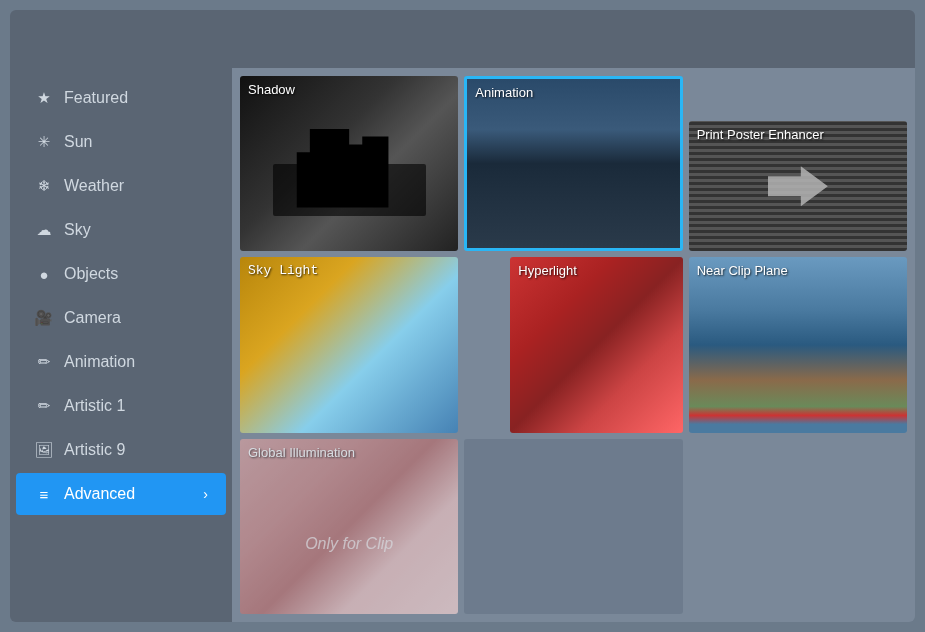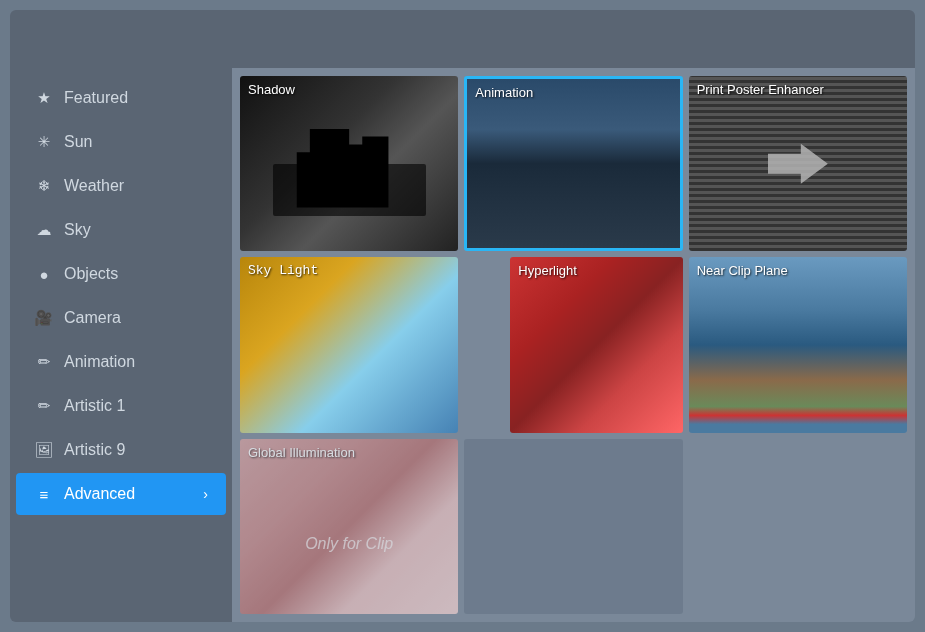--- a/index.html
+++ b/index.html
@@ -142,20 +142,21 @@
       border-radius: 2px;
     }
     .tile-side-by-side {
       background: linear-gradient(135deg, #3a7a3a 0%, #5a9a5a 30%, #8ab08a 50%, #6a8a6a 100%);
     }
     .tile-reflection {
       background: linear-gradient(180deg, #2a4a6a 0%, #3a5a7a 30%, #1a2a3a 50%, #2a3a4a 100%);
     }
     .tile-print-poster {
       background: repeating-linear-gradient(0deg, #333 0px, #333 3px, #555 3px, #555 6px);
+      margin-top: 45px;
     }
     .tile-sky-light {
       background: linear-gradient(135deg, #b8860b 0%, #daa520 30%, #87CEEB 60%, #4682B4 100%);
       font-family: Liberation Mono, monospace;
     }
     .tile-hyperlight {
       background: linear-gradient(135deg, #cc3333 0%, #aa2222 30%, #882222 50%, #cc4444 70%, #ff6666 100%);
       margin-left: 46px;
     }
     .tile-near-clip {

